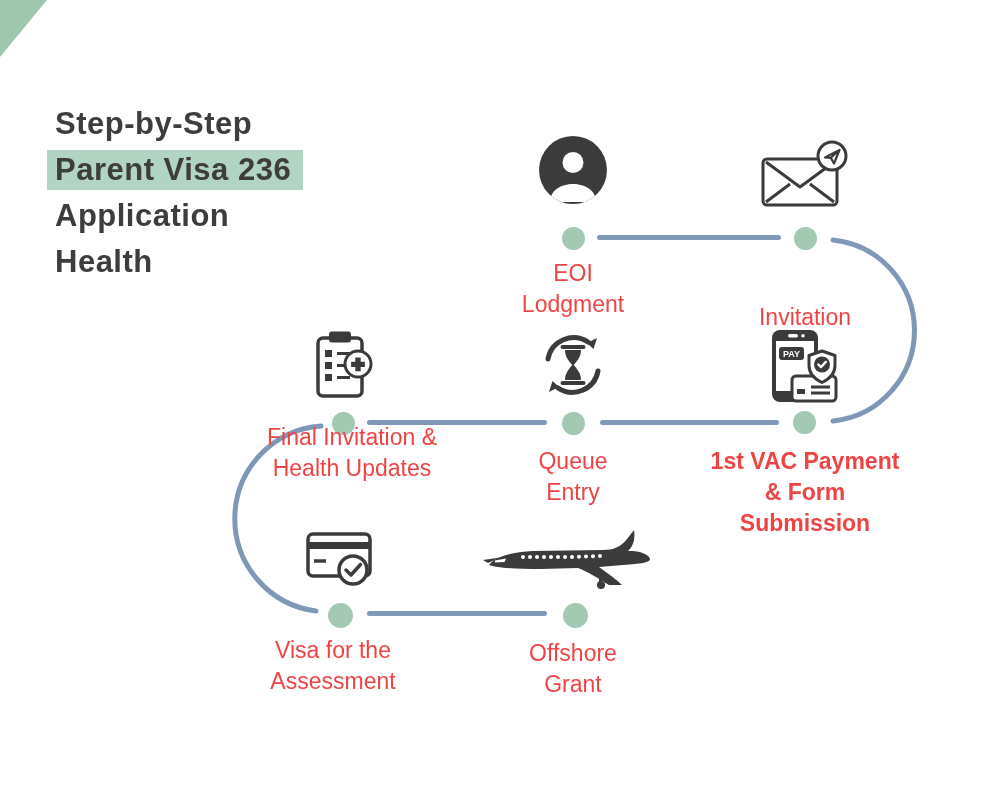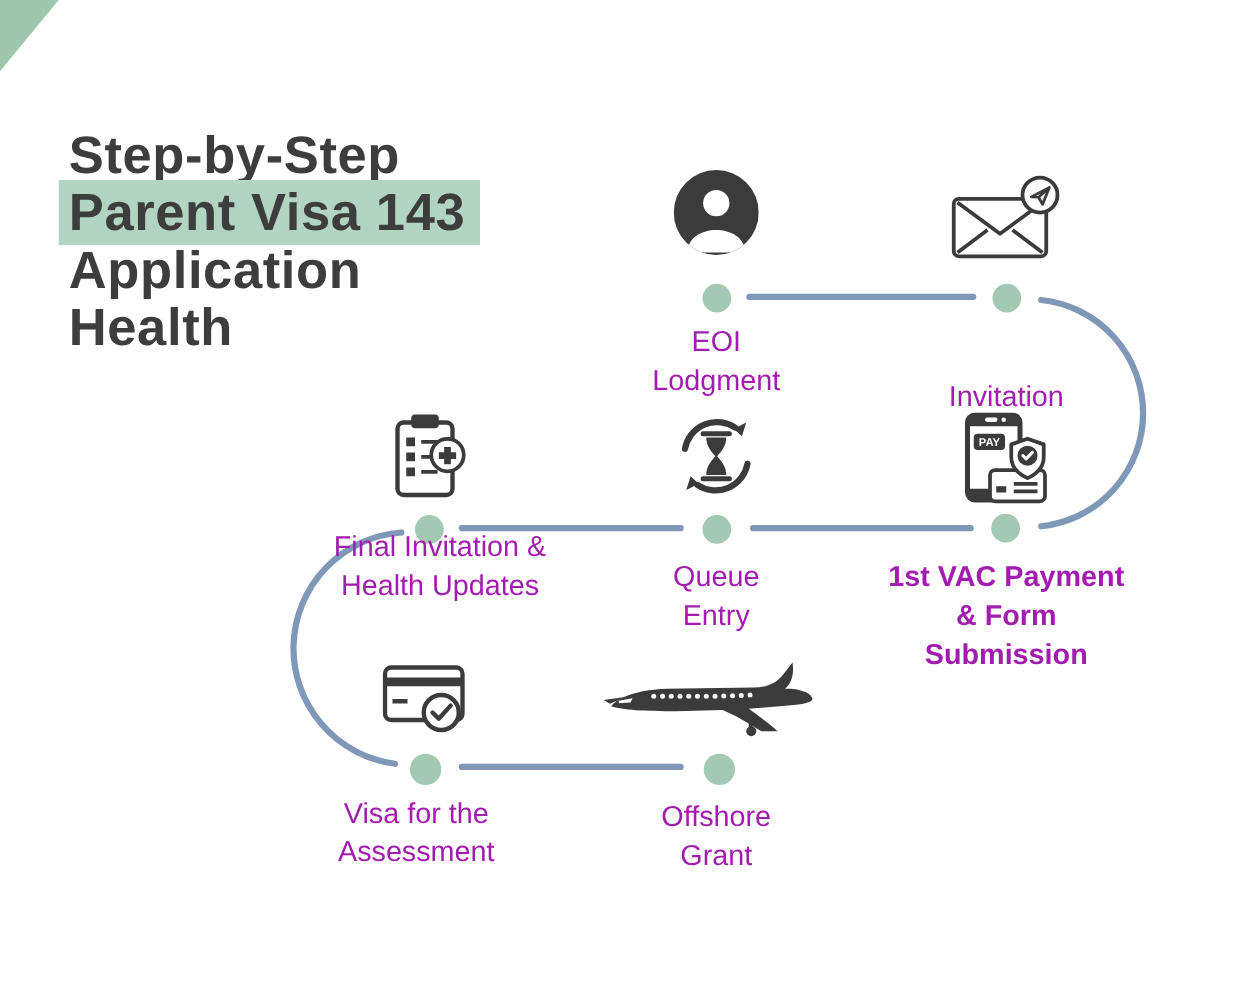--- a/index.html
+++ b/index.html
@@ -13,21 +13,21 @@
     font-family: "Liberation Sans", sans-serif;
   }
   .corner-triangle {
     position: absolute; left: 0; top: 0;
     width: 0; height: 0;
     border-top: 57px solid #9fc7ae;
     border-right: 47px solid transparent;
   }
   .title {
     position: absolute; left: 55px; top: 101px;
-    font-size: 42px; line-height: 46px;
+    font-size: 31px; line-height: 46px;
     font-weight: bold; color: #3d3d3d;
     letter-spacing: 0.5px;
     white-space: nowrap;
   }
   .title .hl {
     background: #b2d4c2;
     padding: 2px 12px 3px 8px;
     margin-left: -8px;
   }
   .connectors { position: absolute; left: 0; top: 0; }
@@ -38,33 +38,33 @@
   .node {
     position: absolute; background: #a4c9b2; border-radius: 50%;
   }
   .node.sm { width: 23px; height: 23px; }
   .node.lg { width: 25px; height: 25px; }
   .icon { position: absolute; }
   .label {
     position: absolute; width: 240px;
     text-align: center;
     font-size: 23px; line-height: 31px;
-    color: #a21caf;
+    color: #ef4444;
   }
 </style>
 </head>
 <body>
 
 <div class="canvas">
 
   <div class="corner-triangle"></div>
 
   <div class="title">
     <div>Step-by-Step</div>
-    <div><span class="hl">Parent Visa 143</span></div>
+    <div><span class="hl">Parent Visa 236</span></div>
     <div>Application</div>
     <div>Health</div>
   </div>
 
   <svg class="connectors" width="1000" height="800" viewBox="0 0 1000 800">
     <path d="M 833 240 A 91 91 0 0 1 833 421" fill="none" stroke="#8098b8" stroke-width="5" stroke-linecap="round"></path>
     <path d="M 321 426 A 93 93 0 0 0 316 611" fill="none" stroke="#8098b8" stroke-width="5" stroke-linecap="round"></path>
   </svg>
 
   <div class="link" style="left:597px; top:235px; width:184px;"></div>

